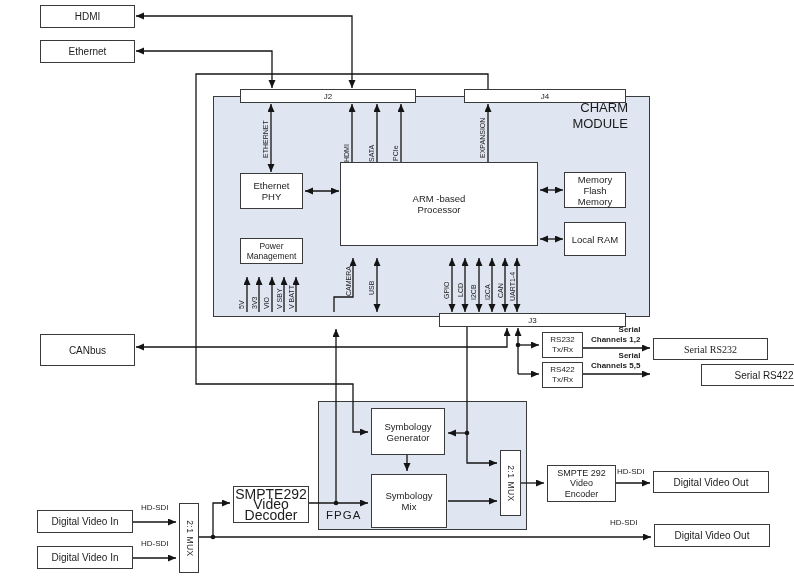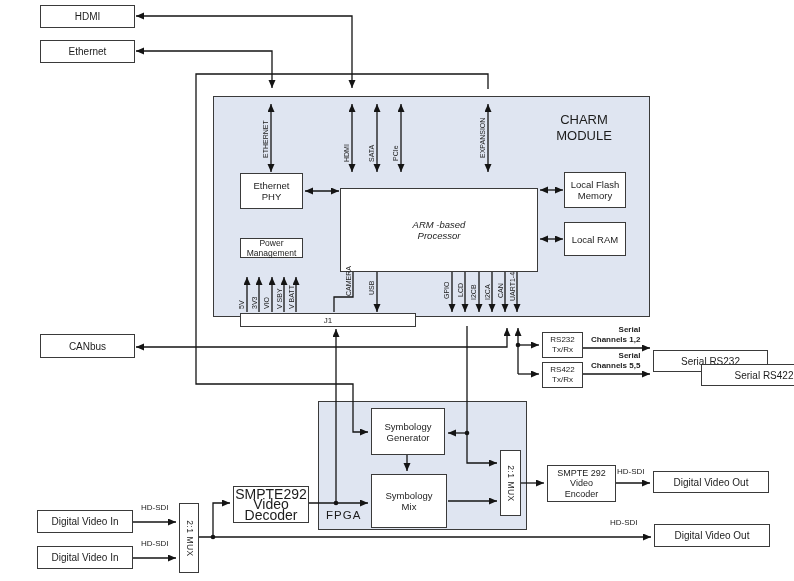--- a/index.html
+++ b/index.html
@@ -91,70 +91,76 @@
     </g>
 
     <g>
       <circle class="j" cx="518" cy="345" r="2.3"></circle>
       <circle class="j" cx="213" cy="537" r="2.3"></circle>
       <circle class="j" cx="336" cy="503" r="2.3"></circle>
       <circle class="j" cx="467" cy="433" r="2.3"></circle>
     </g>
   </svg>
 
-  <div class="box bar" style="left:240px;top:313px;width:176px;height:14px;">
-    <span>J1</span>
-    </div>
-
-  <div class="title" style="left:540px;top:112px;width:88px;">
+  <div class="box bar" style="left:240px;top:89px;width:176px;height:14px;">
+    <span>J2</span>
+    </div>
+  <div class="box bar" style="left:464px;top:89px;width:162px;height:14px;">
+    <span>J4</span>
+    </div>
+  <div class="box bar" style="left:439px;top:313px;width:187px;height:14px;">
+    <span>J3</span>
+    </div>
+
+  <div class="title" style="left:540px;top:100px;width:88px;text-align:right;">
     <span>CHARM</span>
     <span>MODULE</span>
   </div>
   <div class="box" style="left:240px;top:173px;width:63px;height:36px;">
     <span>Ethernet</span>
     <span>PHY</span>
   </div>
-  <div class="box" style="left:340px;top:188px;width:198px;height:84px;font-style:italic;">
+  <div class="box" style="left:340px;top:162px;width:198px;height:84px;">
     <span>ARM -based</span>
     <span>Processor</span>
   </div>
-  <div class="box f85" style="left:240px;top:238px;width:63px;height:20px;">
+  <div class="box f85" style="left:240px;top:238px;width:63px;height:26px;">
     <span>Power</span>
     <span>Management</span>
   </div>
   <div class="box" style="left:564px;top:172px;width:62px;height:36px;">
-    <span>Local Flash</span>
+    <span>Memory Flash</span>
     <span>Memory</span>
   </div>
   <div class="box" style="left:564px;top:222px;width:62px;height:34px;">
     <span>Local RAM</span>
   </div>
 
   <div class="box f10" style="left:40px;top:5px;width:95px;height:23px;">
     <span>HDMI</span>
     </div>
   <div class="box f10" style="left:40px;top:40px;width:95px;height:23px;">
     <span>Ethernet</span>
     </div>
-  <div class="box f10" style="left:40px;top:334px;width:95px;height:24px;">
+  <div class="box f10" style="left:40px;top:334px;width:95px;height:32px;">
     <span>CANbus</span>
     </div>
   <div class="box f10" style="left:37px;top:510px;width:96px;height:23px;">
     <span>Digital Video In</span>
     </div>
   <div class="box f10" style="left:37px;top:546px;width:96px;height:23px;">
     <span>Digital Video In</span>
     </div>
   <div class="box f10" style="left:653px;top:471px;width:116px;height:22px;">
     <span>Digital Video Out</span>
     </div>
   <div class="box f10" style="left:654px;top:524px;width:116px;height:23px;">
     <span>Digital Video Out</span>
     </div>
-  <div class="box f10" style="left:653px;top:350px;width:115px;height:22px;">
+  <div class="box f10" style="left:653px;top:338px;width:115px;height:22px;font-family:Liberation Serif, serif;">
     <span>Serial RS232</span>
     </div>
   <div class="box f10" style="left:653px;top:364px;width:126px;height:22px;margin-left:48px;">
     <span>Serial RS422</span>
     </div>
 
   <div class="box f8" style="left:542px;top:332px;width:41px;height:26px;">
     <span>RS232</span>
     <span>Tx/Rx</span>
   </div>

